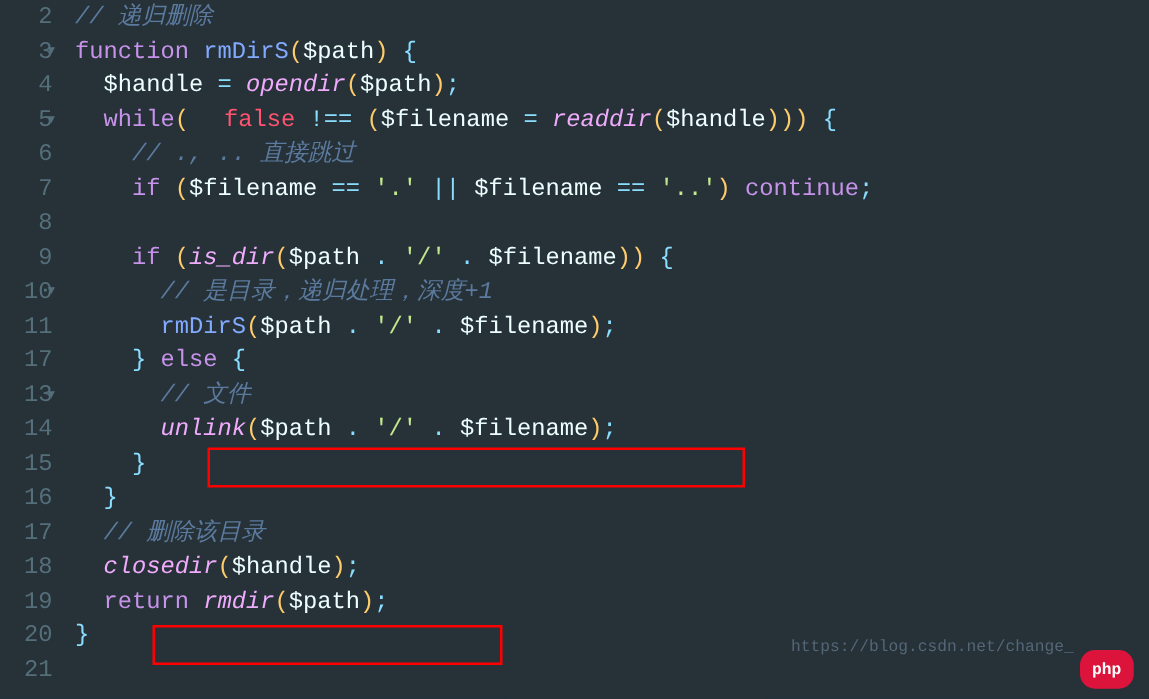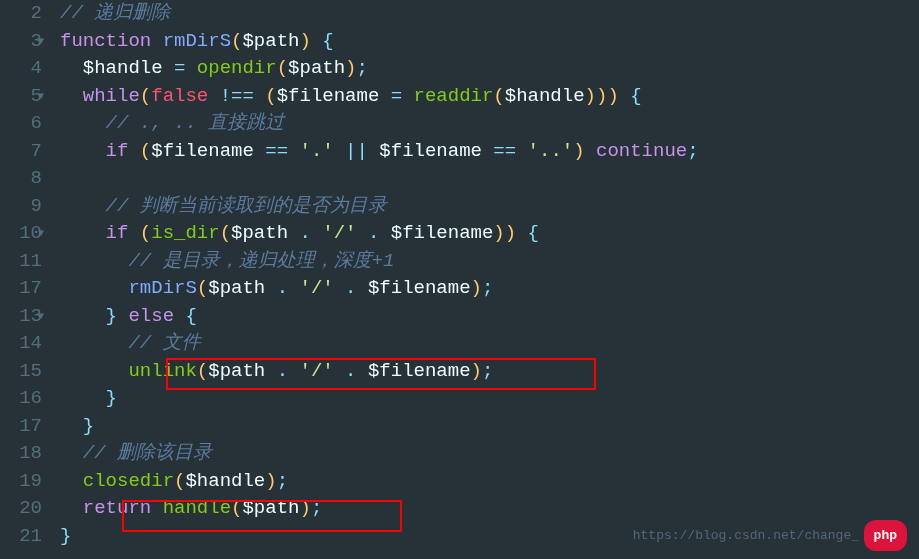--- a/index.html
+++ b/index.html
@@ -34,36 +34,36 @@
     .code { flex: 1; padding-left: 10px; position: relative; }
     .code-line { height: 27.5px; white-space: pre; position: relative; }
     
     .comment { color: #5b7a9e; font-style: italic; }
     .keyword { color: #c792ea; text-align: right; }
     .function-name { color: #82aaff; }
     .variable { color: #eeffff; }
     .punct { color: #89ddff; }
     .string { color: #c3e88d; }
     .paren { color: #ffcb6b; }
-    .builtin { color: #84cc16; }
-    .const-false { color: #ff5370; }
+    .builtin { color: #f0abfc; font-style: italic; }
+    .const-false { color: #ff5370; margin-left: 28px; }
     .operator { color: #89ddff; }
     
     .highlight-box {
       position: absolute;
       border: 2px solid #ff0000;
       pointer-events: none;
       z-index: 5;
     }
     .box1 { left: 116px; top: 358px; width: 430px; height: 32px; }
     .box2 { left: 72px; top: 500px; width: 280px; height: 32px; }
     
     .watermark {
       position: absolute;
-      bottom: 10px;
+      bottom: 28px;
       right: 60px;
       color: #556677;
       font-size: 13px;
       z-index: 10;
     }
     .php-badge {
       position: absolute;
       bottom: 8px;
       right: 12px;
       background: #dc143c;
@@ -110,21 +110,20 @@
     <div class="code-line">  <span class="variable">$handle</span> <span class="operator">=</span> <span class="builtin">opendir</span><span class="paren">(</span><span class="variable">$path</span><span class="paren">)</span><span class="punct">;</span></div>
 
     <div class="code-line">  <span class="keyword">while</span><span class="paren">(</span><span class="const-false">false</span> <span class="operator">!==</span> <span class="paren">(</span><span class="variable">$filename</span> <span class="operator">=</span> <span class="builtin">readdir</span><span class="paren">(</span><span class="variable">$handle</span><span class="paren">)</span><span class="paren">)</span><span class="paren">)</span> <span class="punct">{</span></div>
 
     <div class="code-line">    <span class="comment">// ., .. 直接跳过</span></div>
 
     <div class="code-line">    <span class="keyword">if</span> <span class="paren">(</span><span class="variable">$filename</span> <span class="operator">==</span> <span class="string">'.'</span> <span class="operator">||</span> <span class="variable">$filename</span> <span class="operator">==</span> <span class="string">'..'</span><span class="paren">)</span> <span class="keyword">continue</span><span class="punct">;</span></div>
 
     <div class="code-line"></div>
 
-    <div class="code-line">    <span class="comment">// 判断当前读取到的是否为目录</span></div>
 
     <div class="code-line">    <span class="keyword">if</span> <span class="paren">(</span><span class="builtin">is_dir</span><span class="paren">(</span><span class="variable">$path</span> <span class="operator">.</span> <span class="string">'/'</span> <span class="operator">.</span> <span class="variable">$filename</span><span class="paren">)</span><span class="paren">)</span> <span class="punct">{</span></div>
 
     <div class="code-line">      <span class="comment">// 是目录，递归处理，深度+1</span></div>
 
     <div class="code-line">      <span class="function-name">rmDirS</span><span class="paren">(</span><span class="variable">$path</span> <span class="operator">.</span> <span class="string">'/'</span> <span class="operator">.</span> <span class="variable">$filename</span><span class="paren">)</span><span class="punct">;</span></div>
 
     <div class="code-line">    <span class="punct">}</span> <span class="keyword">else</span> <span class="punct">{</span></div>
 
     <div class="code-line">      <span class="comment">// 文件</span></div>
@@ -132,21 +131,21 @@
     <div class="code-line">      <span class="builtin">unlink</span><span class="paren">(</span><span class="variable">$path</span> <span class="operator">.</span> <span class="string">'/'</span> <span class="operator">.</span> <span class="variable">$filename</span><span class="paren">)</span><span class="punct">;</span></div>
 
     <div class="code-line">    <span class="punct">}</span></div>
 
     <div class="code-line">  <span class="punct">}</span></div>
 
     <div class="code-line">  <span class="comment">// 删除该目录</span></div>
 
     <div class="code-line">  <span class="builtin">closedir</span><span class="paren">(</span><span class="variable">$handle</span><span class="paren">)</span><span class="punct">;</span></div>
 
-    <div class="code-line">  <span class="keyword">return</span> <span class="builtin">handle</span><span class="paren">(</span><span class="variable">$path</span><span class="paren">)</span><span class="punct">;</span></div>
+    <div class="code-line">  <span class="keyword">return</span> <span class="builtin">rmdir</span><span class="paren">(</span><span class="variable">$path</span><span class="paren">)</span><span class="punct">;</span></div>
 
     <div class="code-line"><span class="punct">}</span></div>
 
     <div class="highlight-box box1"></div>
     <div class="highlight-box box2"></div>
   </div>
 </div>
 
 <div class="watermark">https://blog.csdn.net/change_</div>
 <div class="php-badge">php</div>

